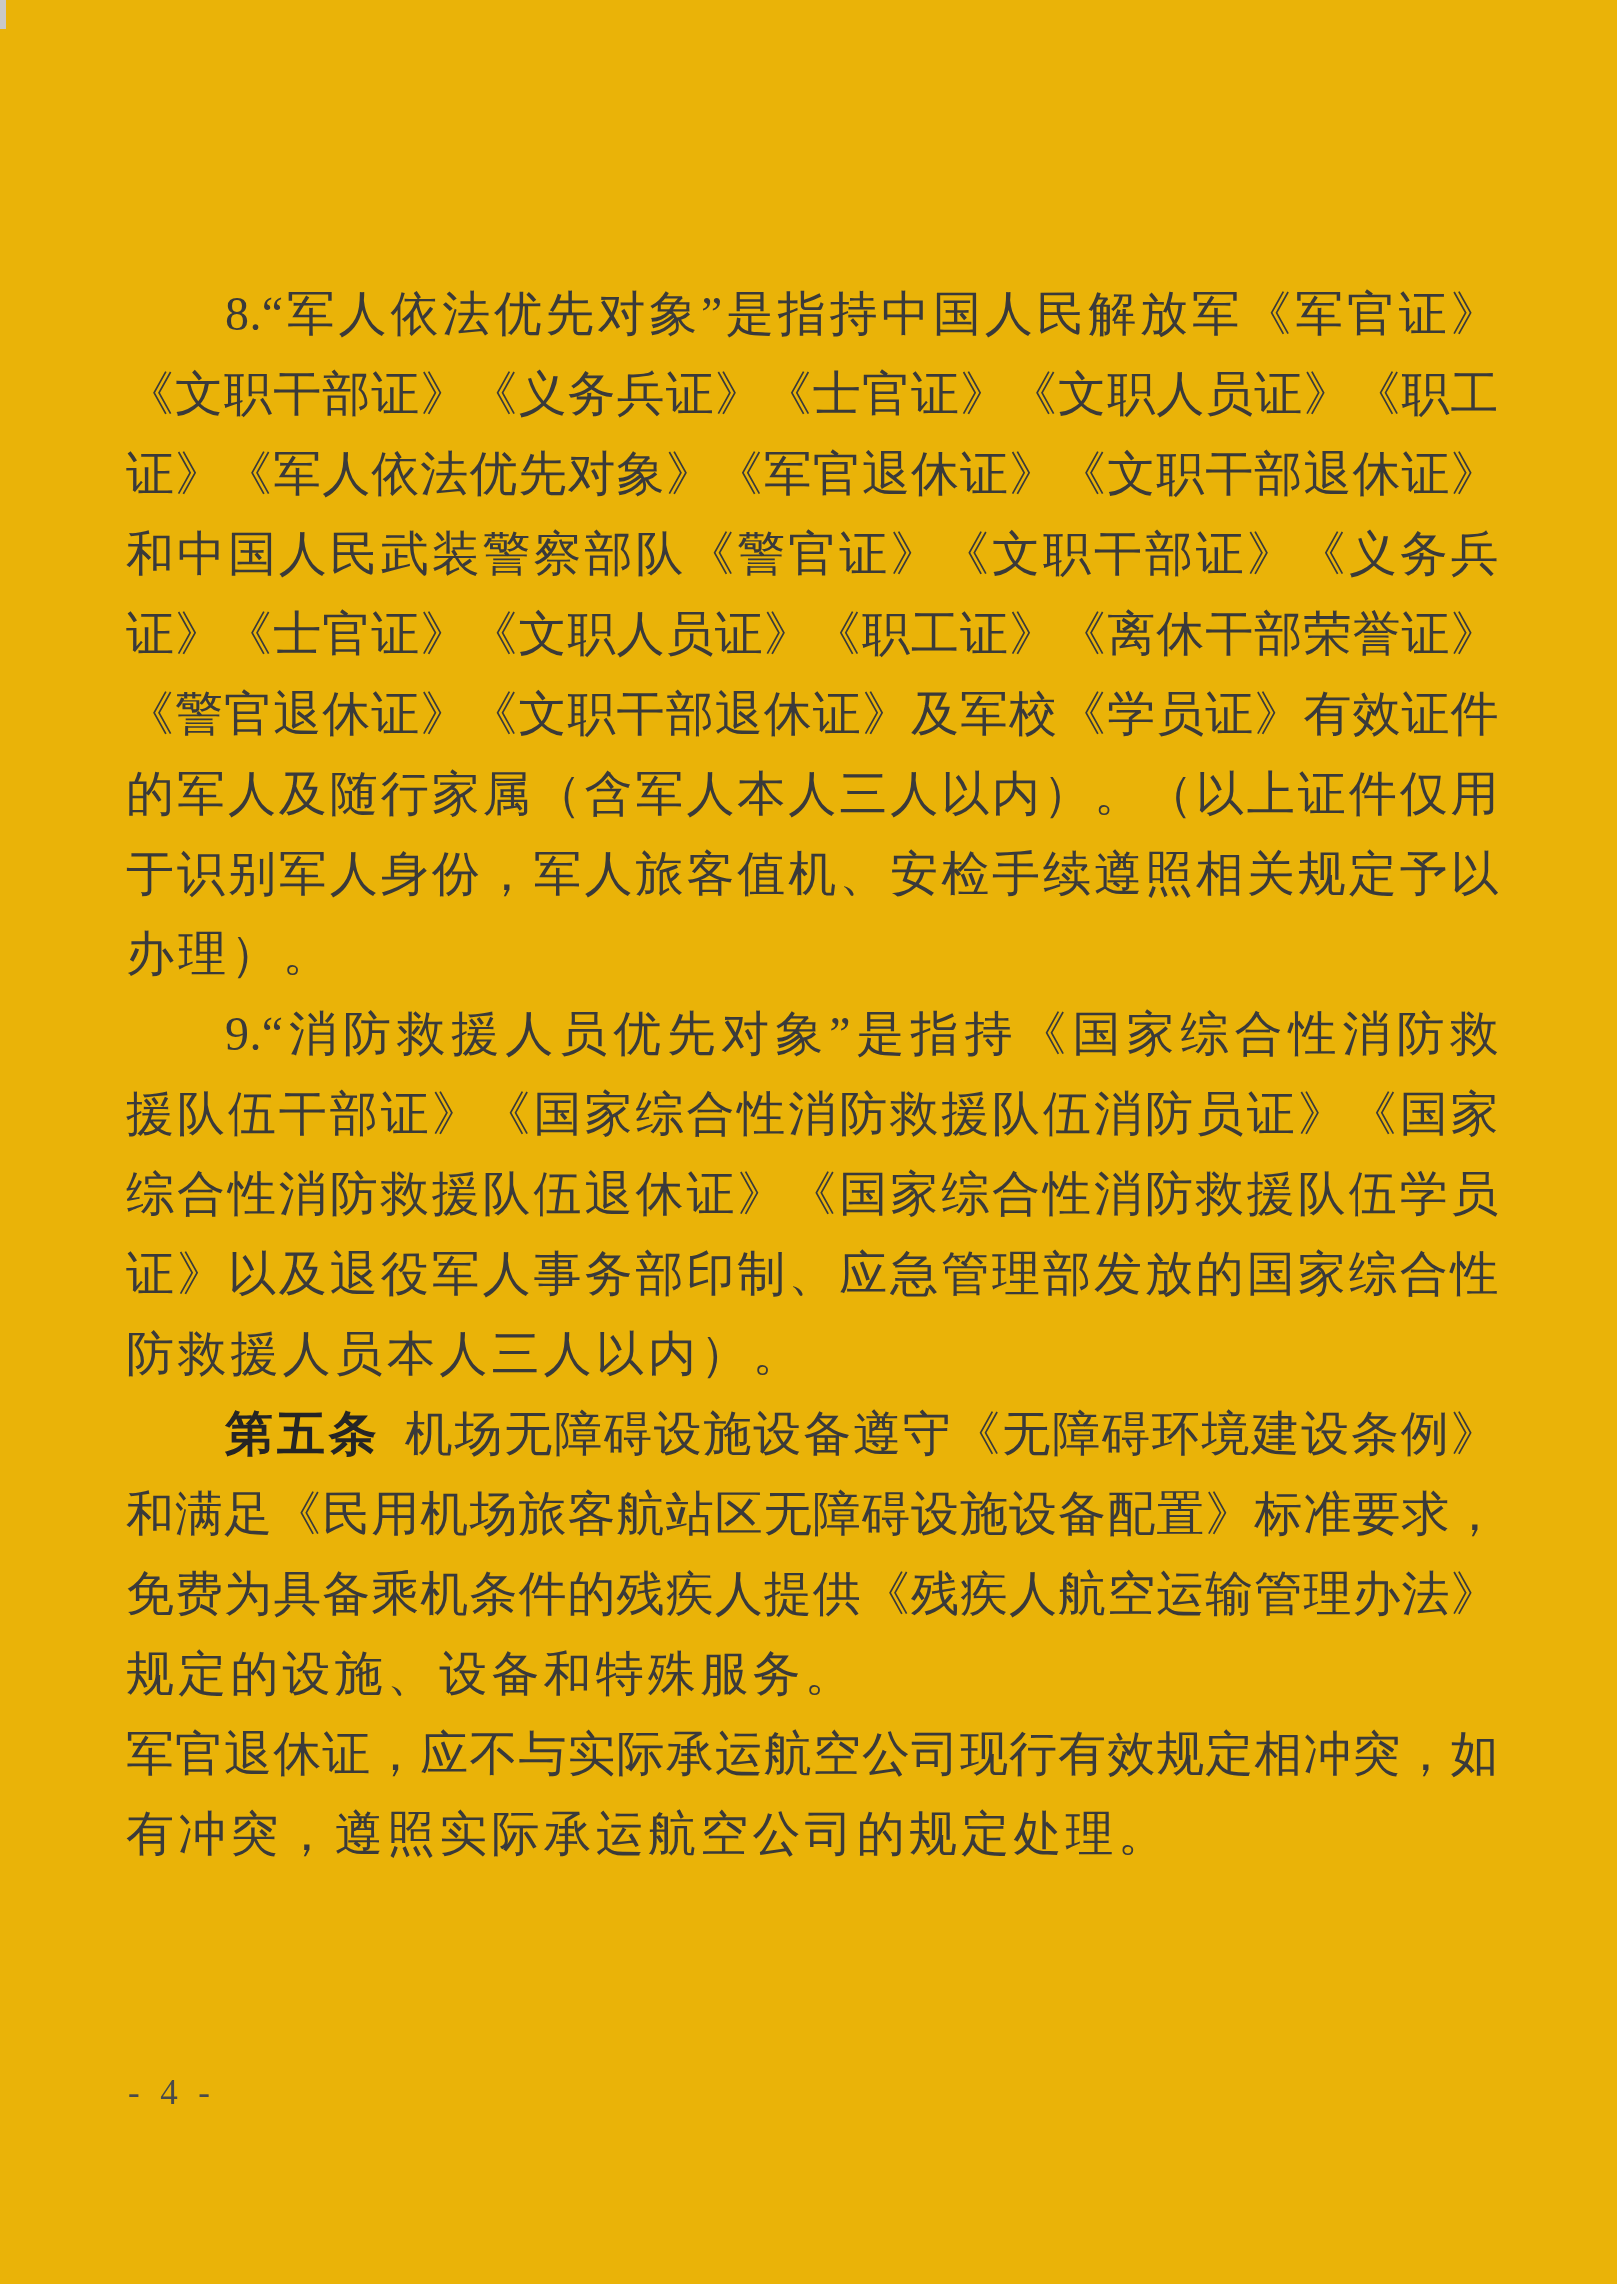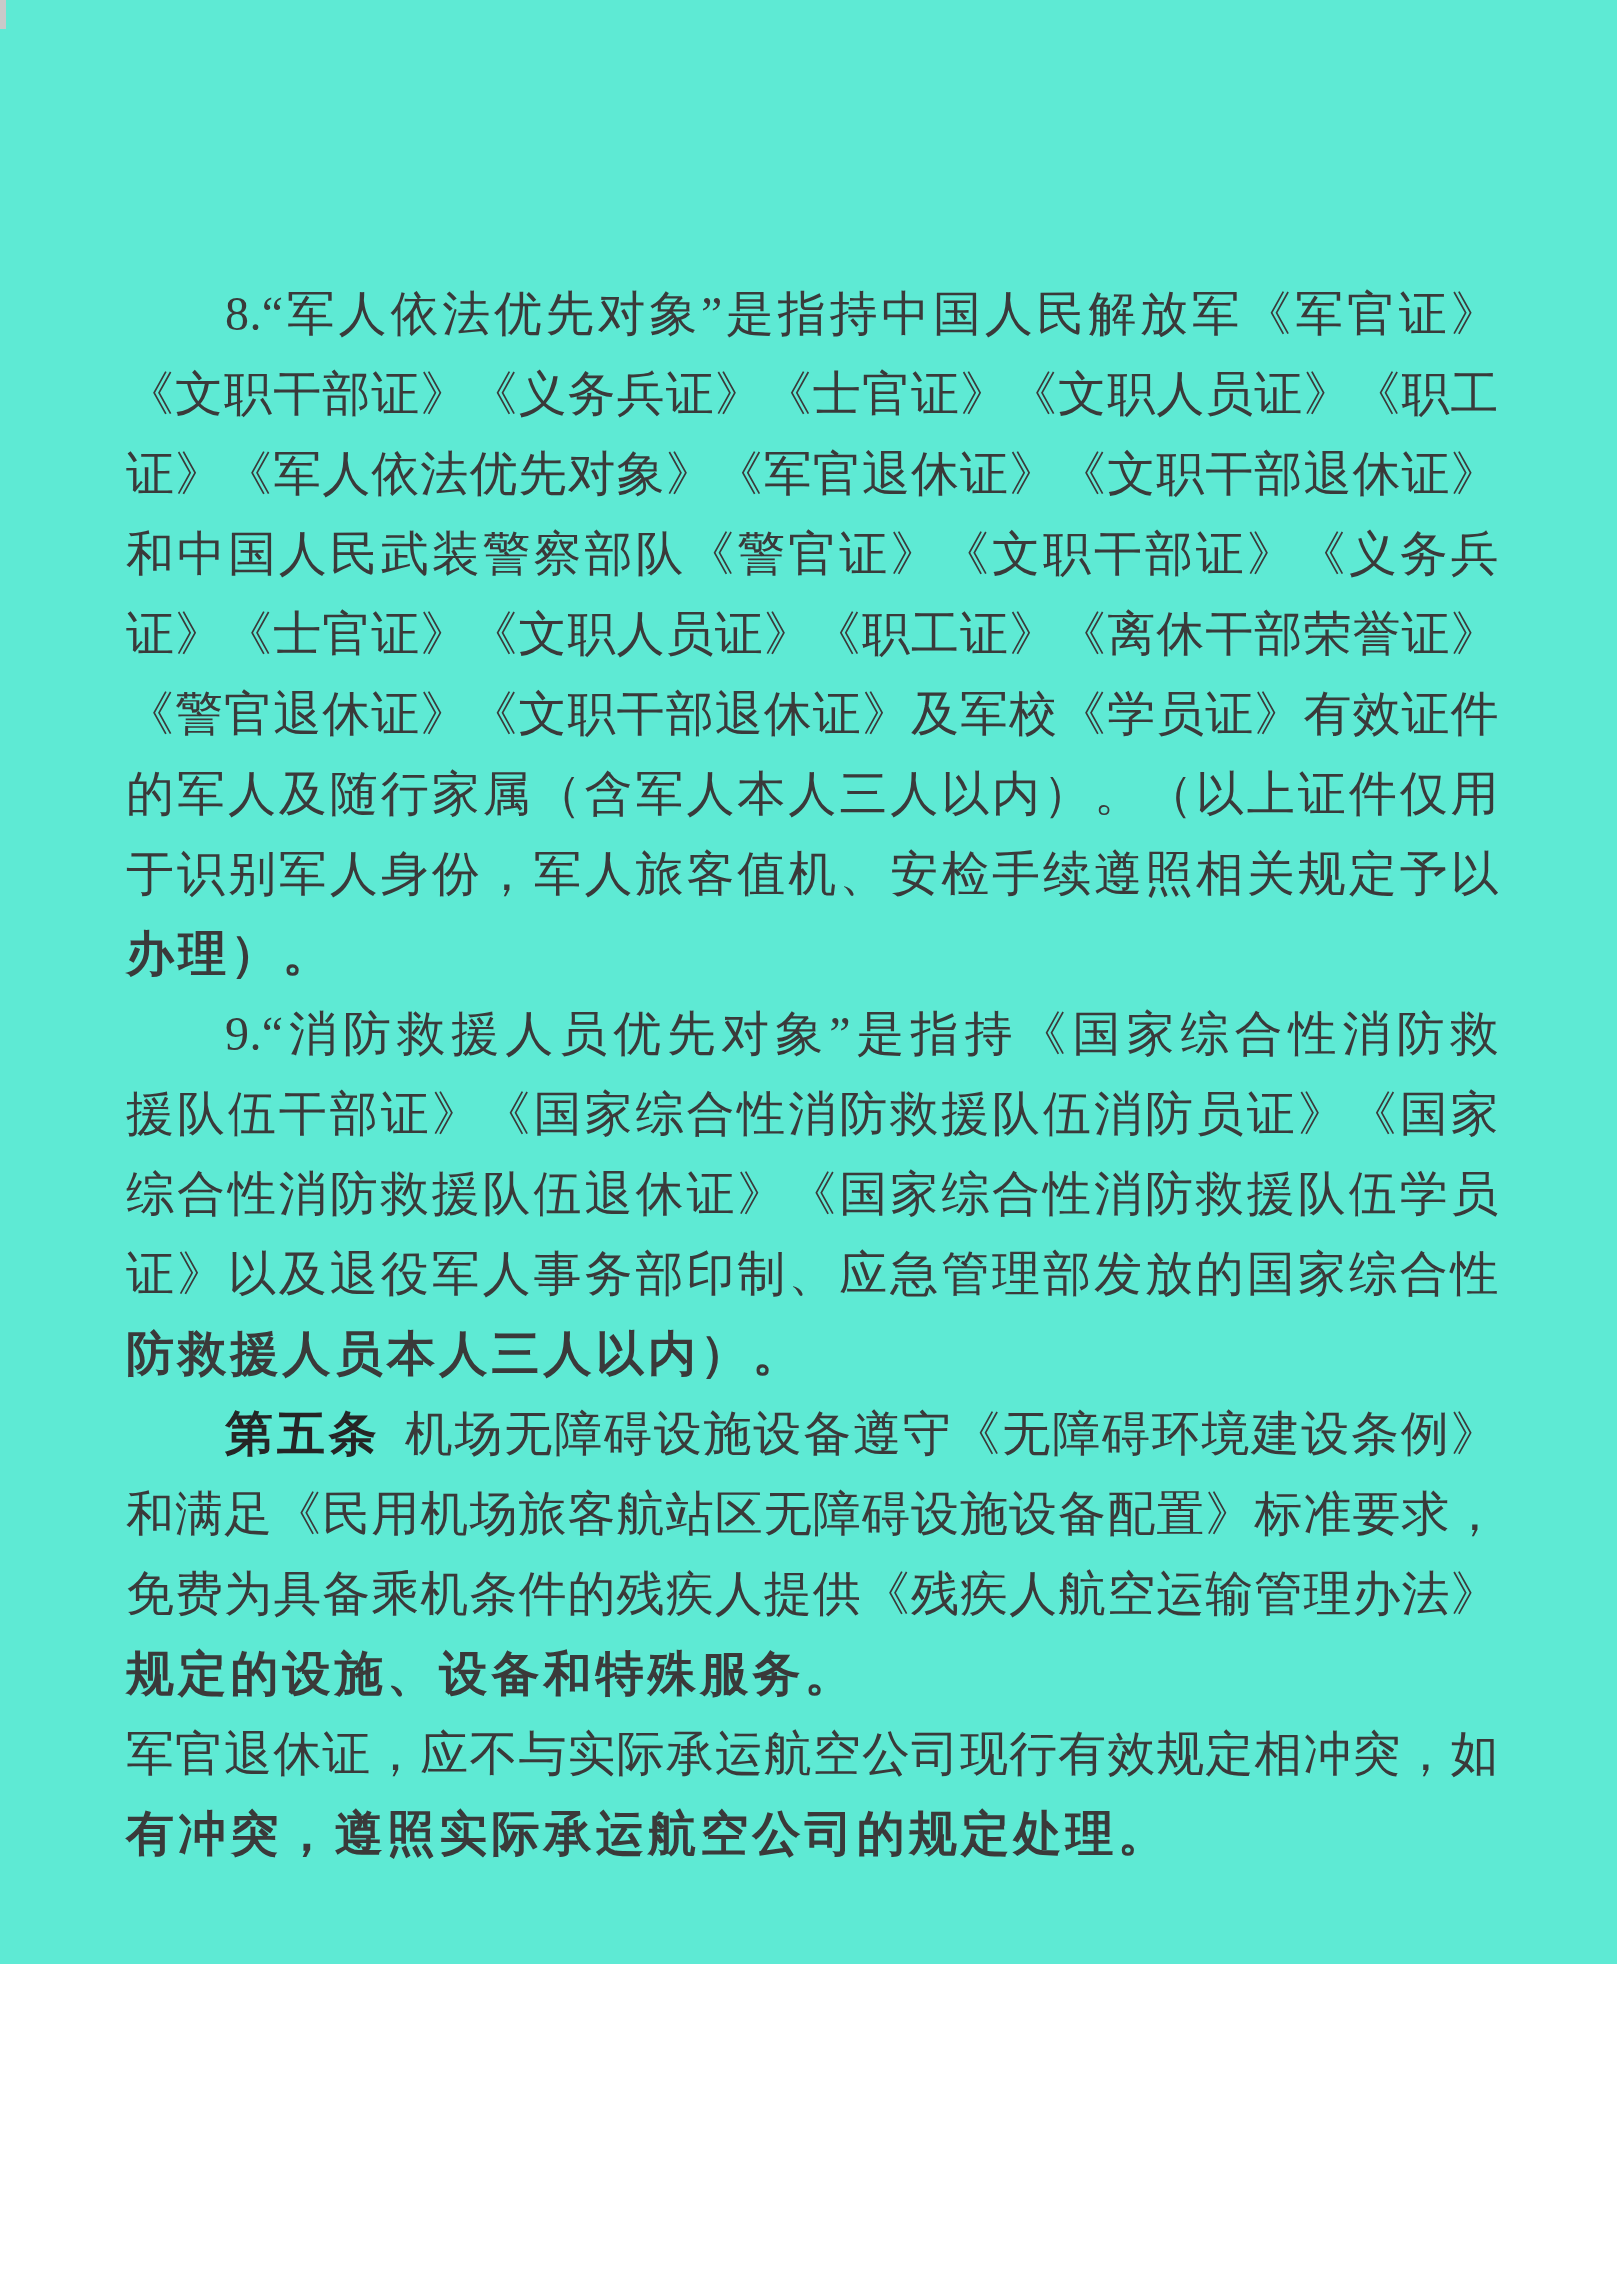--- a/index.html
+++ b/index.html
@@ -3,22 +3,22 @@
 <meta charset="utf-8">
 <style>
   html, body {
     margin: 0;
     padding: 0;
     background: #ffffff;
   }
   .page {
     position: relative;
     width: 1617px;
-    height: 1964px;
-    background: #5eead4;
+    height: 2284px;
+    background: #eab308;
     overflow: hidden;
     font-family: "Liberation Serif", serif;
   }
   .scan-artifact {
     position: absolute;
     left: 0;
     top: 0;
     width: 5.9px;
     height: 29px;
     background: #c9c9c9;
@@ -39,21 +39,20 @@
     white-space: nowrap;
     letter-spacing: 0.4px;
   }
   .line.indent {
     padding-left: 99px;
   }
   .line.last {
     text-align: left;
     text-align-last: left;
     letter-spacing: 4.2px;
-    font-weight: bold;
   }
   .line .bold {
     font-weight: 700;
     color: #252525;
     font-family: "Liberation Sans", sans-serif;
     letter-spacing: 2.5px;
     margin-right: 24px;
   }
   .page-number {
     position: absolute;

